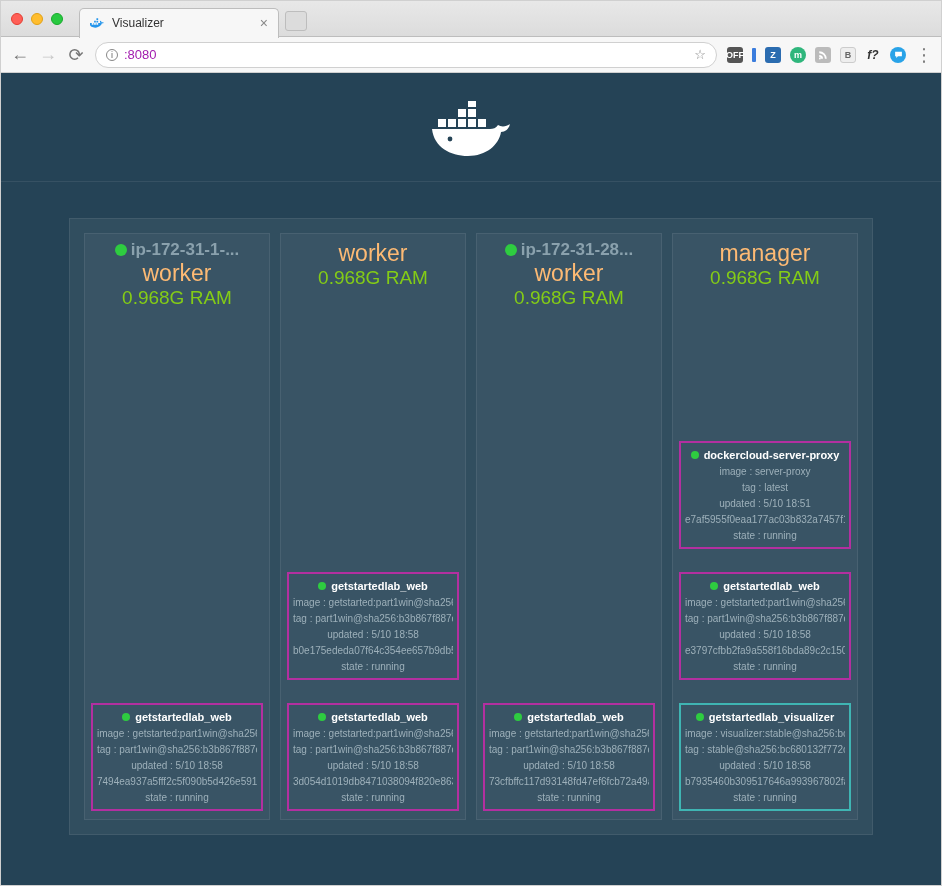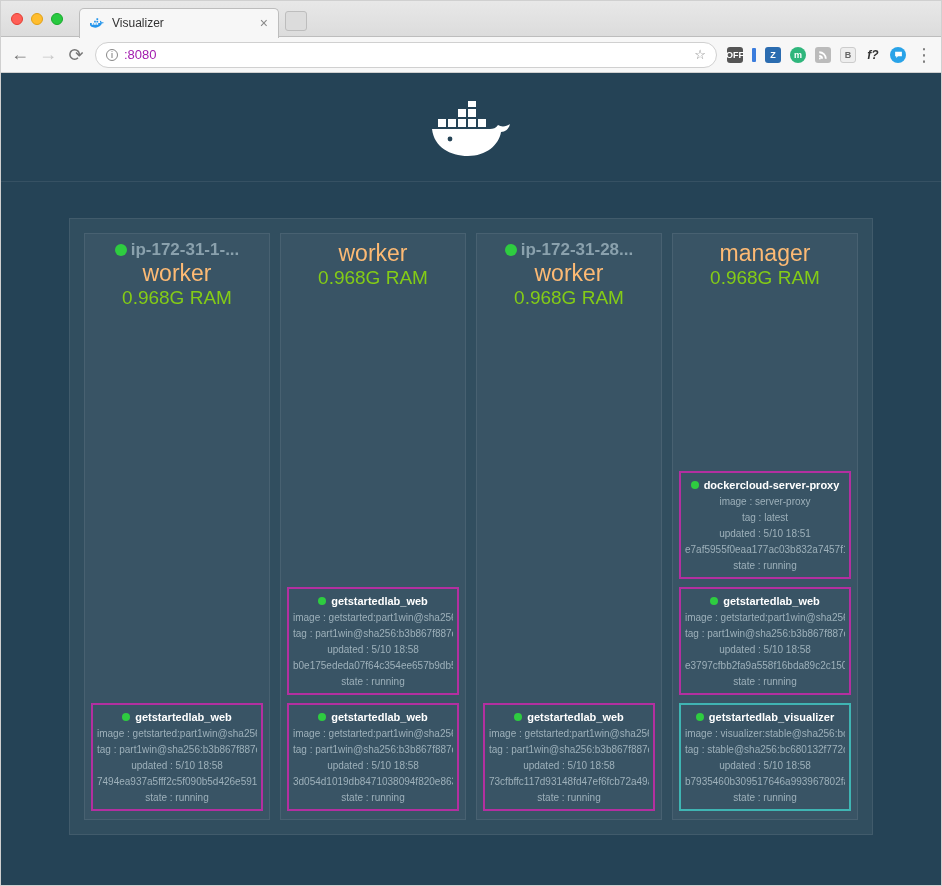--- a/index.html
+++ b/index.html
@@ -92,21 +92,21 @@
   }
   .dot{width:12px;height:12px;border-radius:50%;background:#2ecc40;}
   .dot.sm{width:8px;height:8px;}
   .node-role{color:#fdba74; font-size:23px; font-weight:300;}
   .node-ram{color:#84cc16; font-size:19px; font-weight:300;}
   .tasks{
     width: calc(100% - 12px);
     margin-top:6px;
     display:flex; flex-direction:column; justify-content:flex-end;
     flex:1;
-    gap:8px;
+    gap:23px;
     min-height: 492px;
   }
   .task{
     border:2px solid #b32fa0;
     padding:6px 4px;
     color:#b8c7cf;
     font-size:10px;
     text-align:center;
     display:flex; flex-direction:column; gap:5px;
     overflow:hidden;

